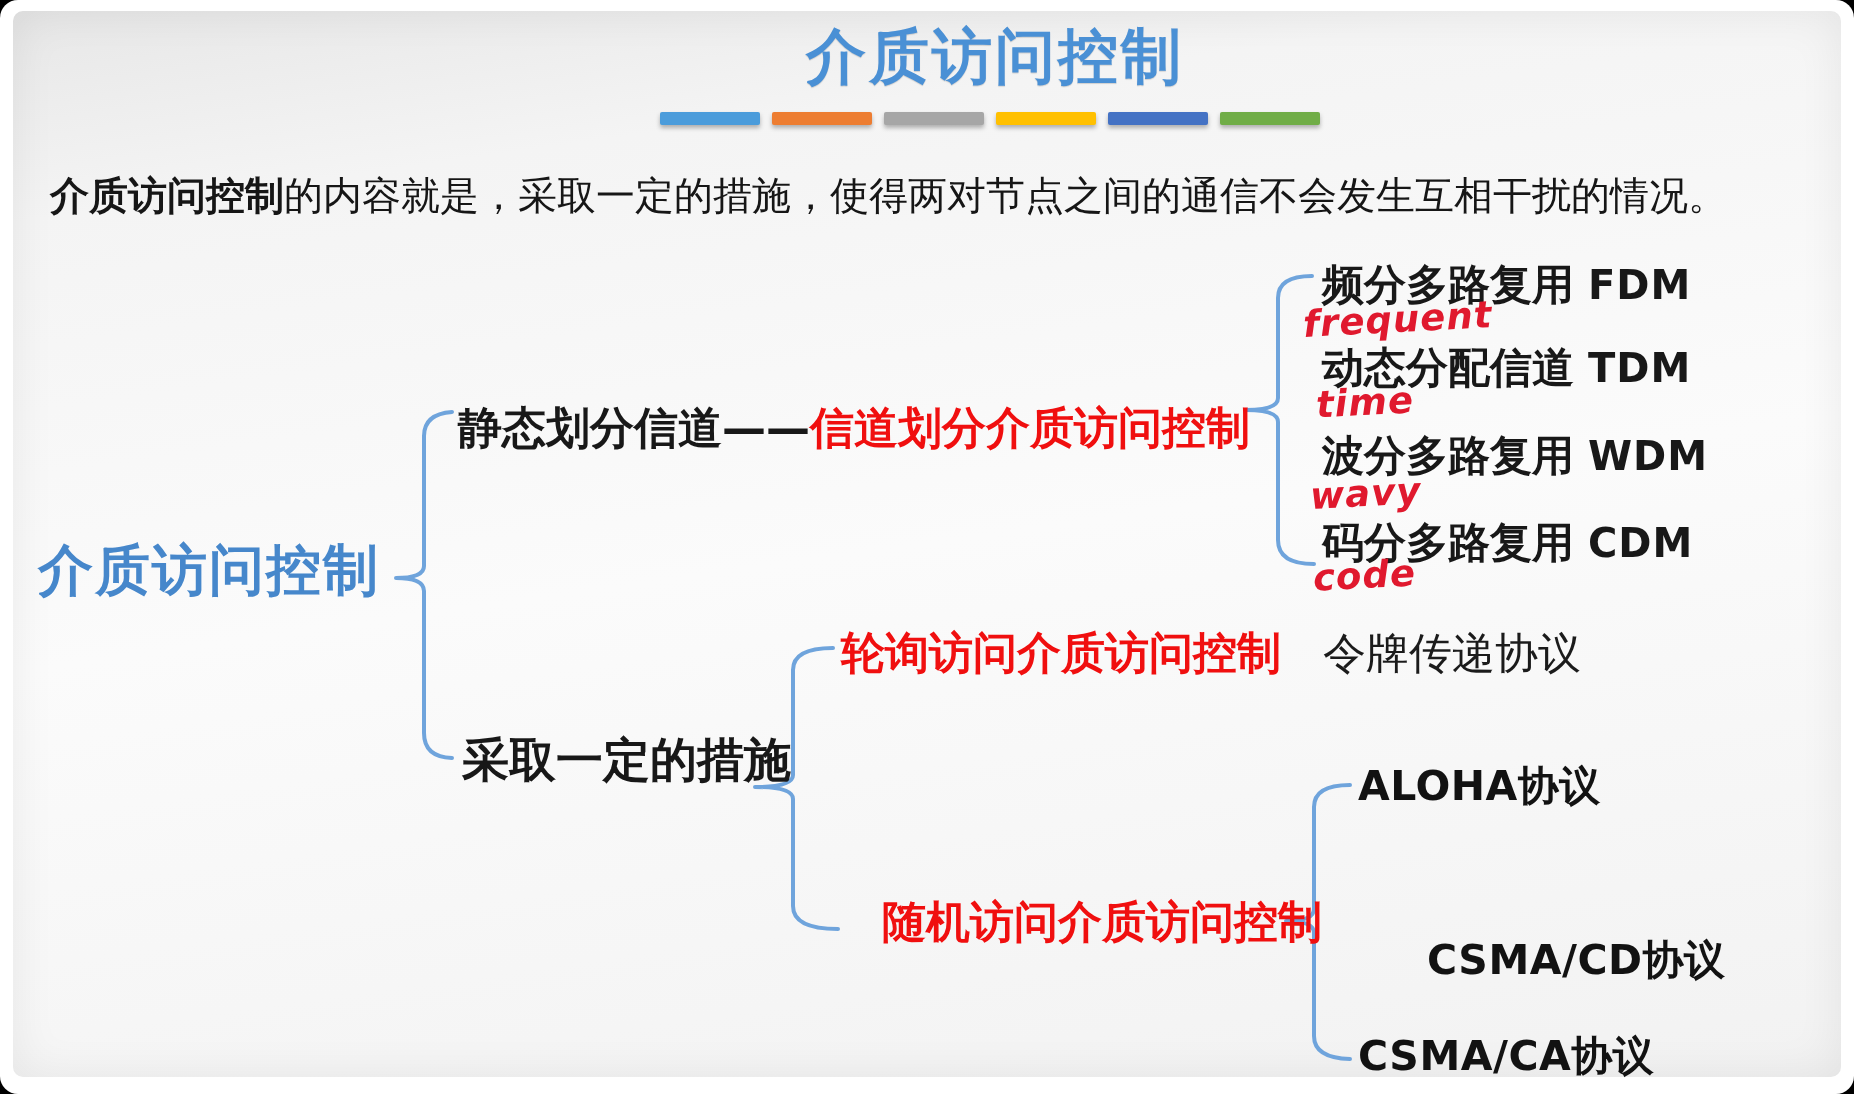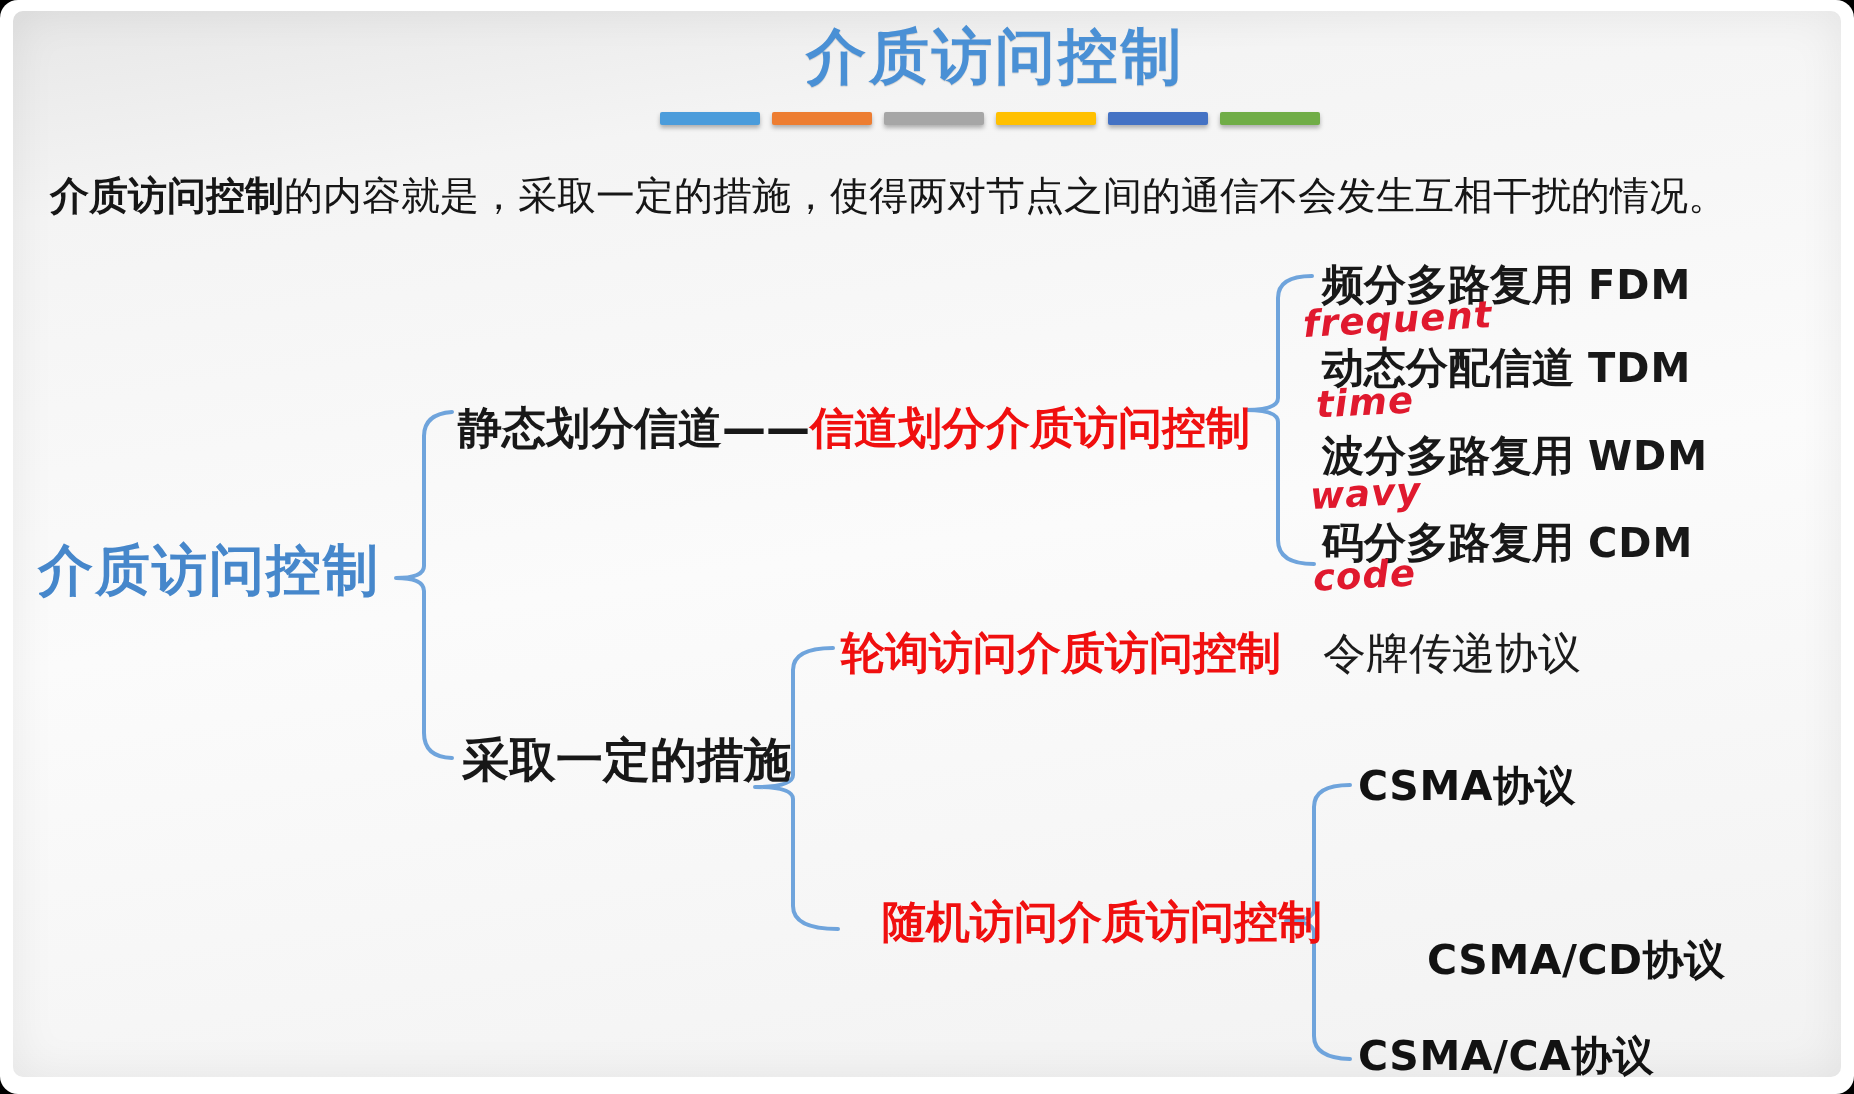--- a/index.html
+++ b/index.html
@@ -100,16 +100,16 @@
 
   <div class="abs node" style="left:462px;top:735px;font-size:47px;">采取一定的措施</div>
 
   <div class="abs" style="left:841px;top:629px;font-size:44px;">
     <span class="red">轮询访问介质访问控制</span>
     <span class="plain" style="margin-left:28px;font-size:43px;">令牌传递协议</span>
   </div>
 
   <div class="abs red" style="left:842px;top:898px;font-size:44px;margin-left:40px;">随机访问介质访问控制</div>
 
-  <div class="abs proto" style="left:1358px;top:764px;">CSMA协议</div>
+  <div class="abs proto" style="left:1358px;top:764px;">ALOHA协议</div>
   <div class="abs proto" style="left:1427px;top:938px;">CSMA/CD协议</div>
   <div class="abs proto" style="left:1358px;top:1034px;">CSMA/CA协议</div>
 </div>
 
 </body></html>

